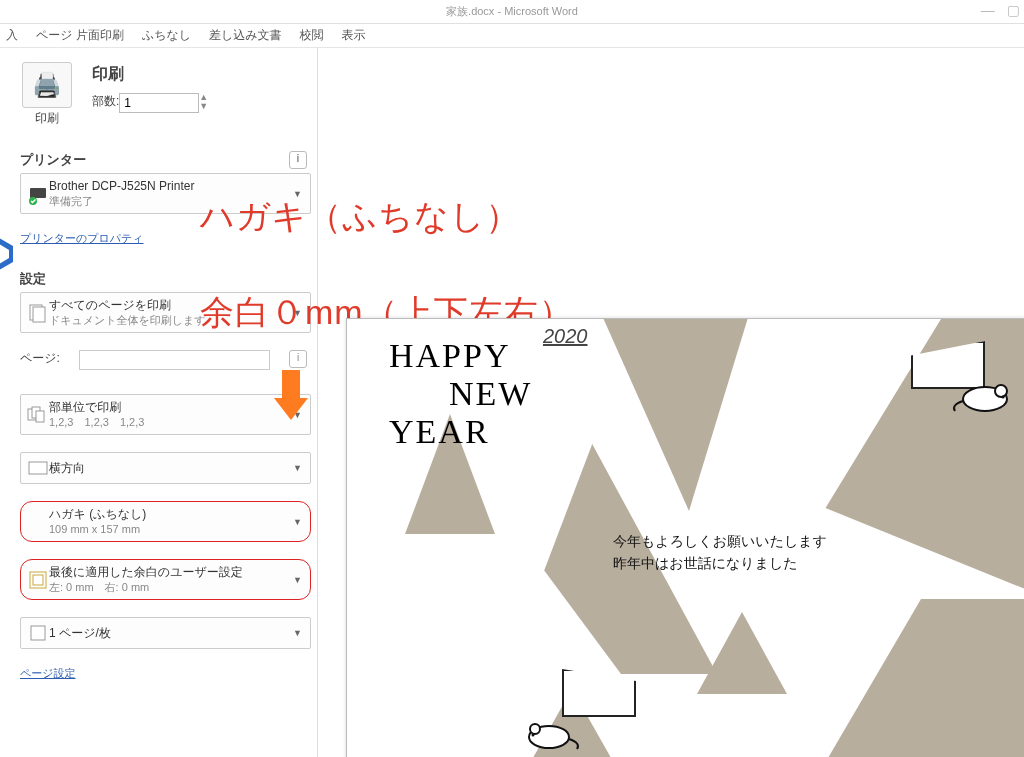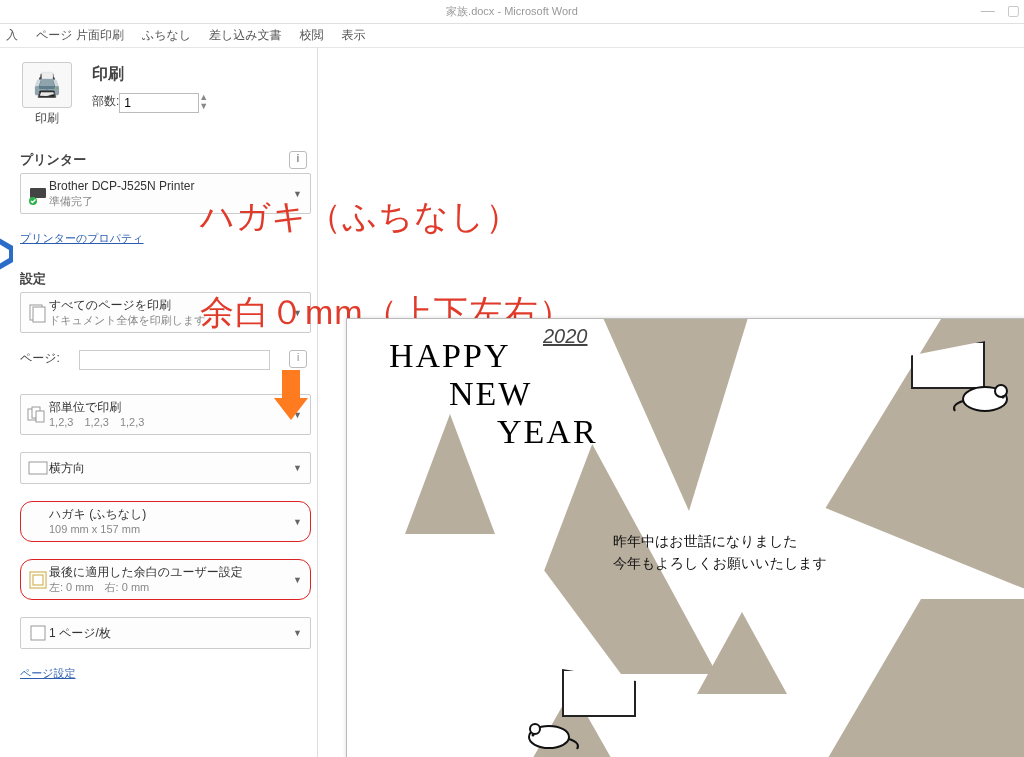--- a/index.html
+++ b/index.html
@@ -45,21 +45,21 @@
 .tri.d{width:240px;height:230px;left:130px;top:125px;clip-path:polygon(48% 0,100% 100%,60% 100%,28% 55%)}
 .tri.e{width:90px;height:82px;left:350px;bottom:105px;clip-path:polygon(50% 0,100% 100%,0 100%)}
 .tri.f{width:260px;height:200px;right:0;bottom:0;clip-path:polygon(100% 0,100% 100%,15% 100%,60% 0)}
 .tri.g{width:170px;height:150px;left:140px;bottom:-40px;clip-path:polygon(50% 0,100% 100%,0 100%)}
 .cheese{position:absolute;width:70px;height:44px;border:2px solid #222;background:#fff}
 .cheese.top{right:40px;top:22px;clip-path:polygon(0 30%,100% 0,100% 100%,0 100%)}
 .cheese.bot{left:215px;bottom:82px;clip-path:polygon(0 0,100% 25%,100% 100%,0 100%)}
 .mouse svg{display:block}
 .hny{position:absolute;left:42px;top:18px;font-family:"Times New Roman",serif;font-size:34px;letter-spacing:2px;color:#000000}
 .hny .l2{margin-left:60px}
-.hny .l3{margin-left:108px}
+.hny .l3{}
 .yr2020{position:absolute;left:196px;top:6px;font-style:italic;font-family:Liberation Sans, sans-serif;font-size:20px;text-decoration:underline}
 .greet{position:absolute;left:266px;top:212px;font-size:14px;line-height:1.55;color:#111}
 </style>
 </head>
 <body>
 
 <div class="titlebar">
   <span>家族.docx - Microsoft Word</span>
   <div class="winbtns">
     <span>—</span>
@@ -231,22 +231,22 @@
       <div class="tri g"></div>
 
       <div class="hny">
         <div>HAPPY</div>
         <div class="l2">NEW</div>
         <div class="l3">YEAR</div>
       </div>
       <div class="yr2020">2020</div>
 
       <div class="greet">
+        <div>今年もよろしくお願いいたします</div>
         <div>昨年中はお世話になりました</div>
-        <div>今年もよろしくお願いいたします</div>
       </div>
 
       <div class="cheese top"></div>
       <div class="mouse" style="position:absolute;right:10px;top:58px">
         <svg width="64" height="38">
             <ellipse cx="34" cy="22" rx="22" ry="12" fill="#fff" stroke="#111" stroke-width="2"></ellipse>
             <circle cx="50" cy="14" r="6" fill="#fff" stroke="#111" stroke-width="2"></circle>
             <circle cx="52" cy="20" r="1.6" fill="#111"></circle>
             <path d="M12 24 Q0 28 4 34" stroke="#111" stroke-width="2" fill="none"></path>
           </svg>

